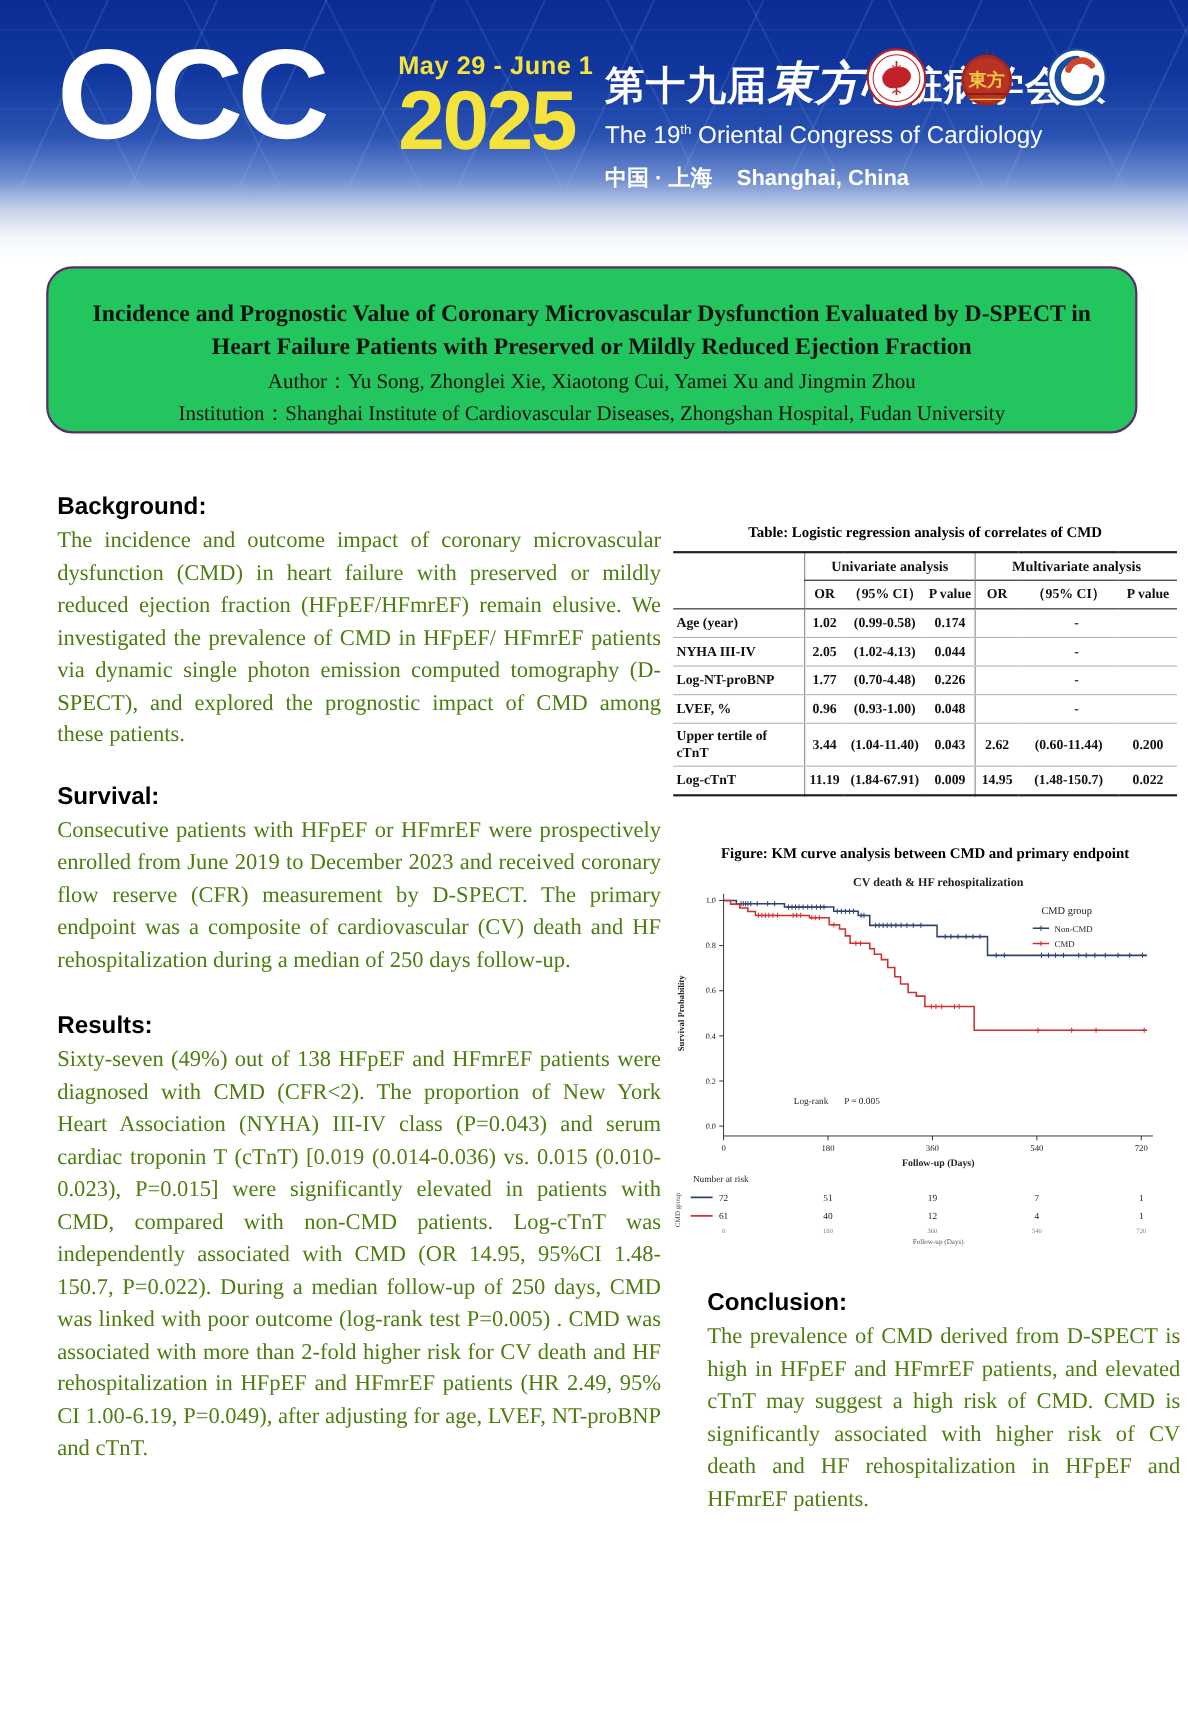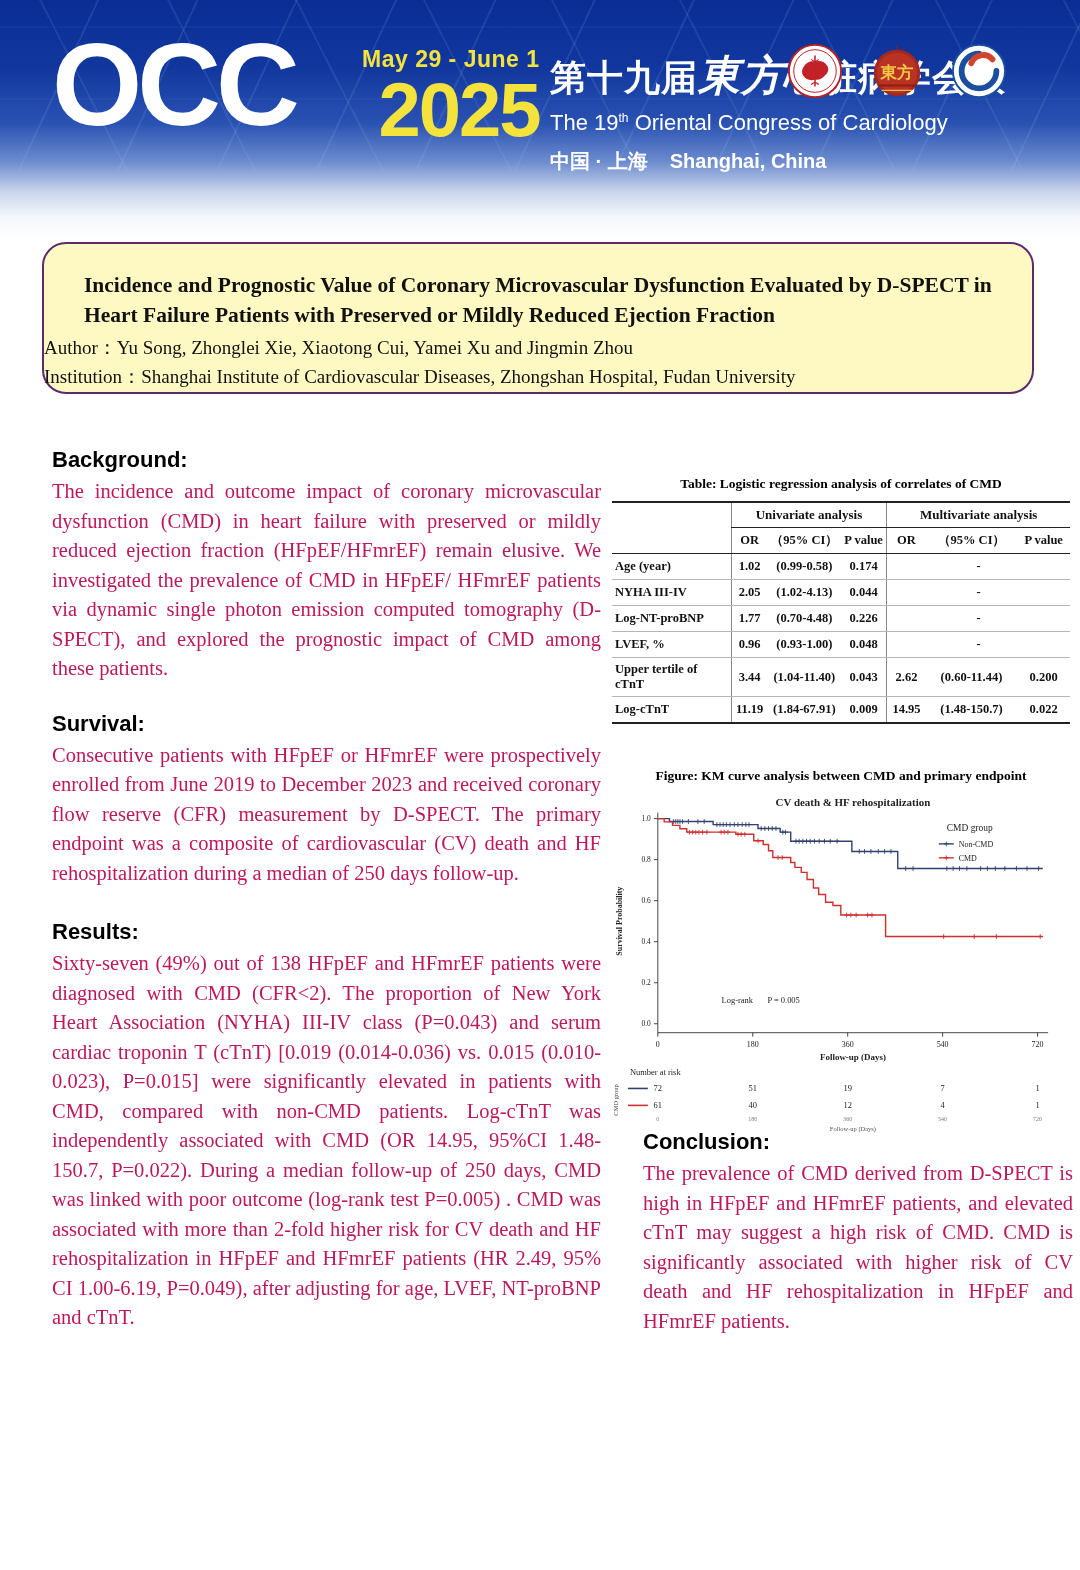--- a/index.html
+++ b/index.html
@@ -23,54 +23,54 @@
       repeating-linear-gradient(0deg, transparent 0 70px, rgba(120,180,255,0.05) 70px 72px);
   }
   .banner-inner { position:absolute; left:0; top:0; width:100%; height:170px; }
   .occ-word {
     position:absolute; left:52px; top:30px;
     font-family:"Liberation Sans","DejaVu Sans",sans-serif;
     font-weight:bold; font-size:116px; line-height:0.95; letter-spacing:-5px; color:#ffffff;
   }
   .year-col { position:absolute; left:362px; top:46px; font-family:"Liberation Sans","DejaVu Sans",sans-serif; color:#f4e33c; }
   .dates { font-weight:bold; font-size:23px; letter-spacing:0.5px; }
-  .year  { font-weight:bold; font-size:76px; line-height:0.92; letter-spacing:-2px; margin-top:2px;text-align:right; }
+  .year  { font-weight:bold; font-size:76px; line-height:0.92; letter-spacing:-2px; margin-top:2px; }
   .congress { position:absolute; left:550px; top:48px; color:#ffffff; font-family:"Liberation Sans","DejaVu Sans",sans-serif; }
   .congress-cn { font-size:36px; font-weight:bold; letter-spacing:1px; white-space:nowrap; }
   .congress-cn .east { font-size:42px; font-style:italic; }
   .congress-en { font-size:22px; margin-top:6px; }
   .congress-en sup { font-size:12px; }
   .congress-loc { font-size:20px; font-weight:bold; margin-top:12px; }
   .congress-loc .loc-en { margin-left:22px; }
   .badges { position:absolute; left:786px; top:42px; display:flex; gap:24px; align-items:center; }
   .badge { width:58px; height:58px; }
 
   
   .title-box {
     position:absolute; left:42px; top:242px; width:992px; height:152px;
-    border:2.5px solid #5e2a6e; border-radius:24px; background:#fef9c3;
-    padding-top:26px;
+    border:2.5px solid #5e2a6e; border-radius:24px; background:#22c55e;
+    text-align:center; padding-top:26px;
   }
   .poster-title { font-weight:bold; font-size:21.5px; line-height:30px; padding:0 40px; }
   .poster-authors, .poster-inst { font-size:19px; line-height:29px; }
   .poster-authors { margin-top:3px; }
 
   
   .left-col { position:absolute; left:52px; top:446px; width:549px; }
   .sec-heading {
     font-family:"Liberation Sans","DejaVu Sans",sans-serif;
     font-weight:bold; font-size:22px; line-height:28px; color:#000;
   }
   .sec-body {
-    font-size:20.5px; line-height:29.5px; text-align:justify; margin-top:3px; color:#be185d;
+    font-size:20.5px; line-height:29.5px; text-align:justify; margin-top:3px; color:#4d7c0f;
   }
   .mt-methods { margin-top:26px; }
   .mt-results { margin-top:30px; }
 
-  .conclusion-col { position:absolute; left:643px; top:1128px; width:430px; }
+  .conclusion-col { position:absolute; left:643px; top:1170px; width:430px; }
 
   
   .right-col { position:absolute; left:612px; top:476px; width:458px; }
   .block-caption {
     font-weight:bold; font-size:13.5px; text-align:center; color:#000;
   }
   table.reg-table {
     width:100%; border-collapse:collapse; margin-top:9px;
     font-size:12.5px; color:#111;
     border-top:2px solid #222; border-bottom:2px solid #222;

